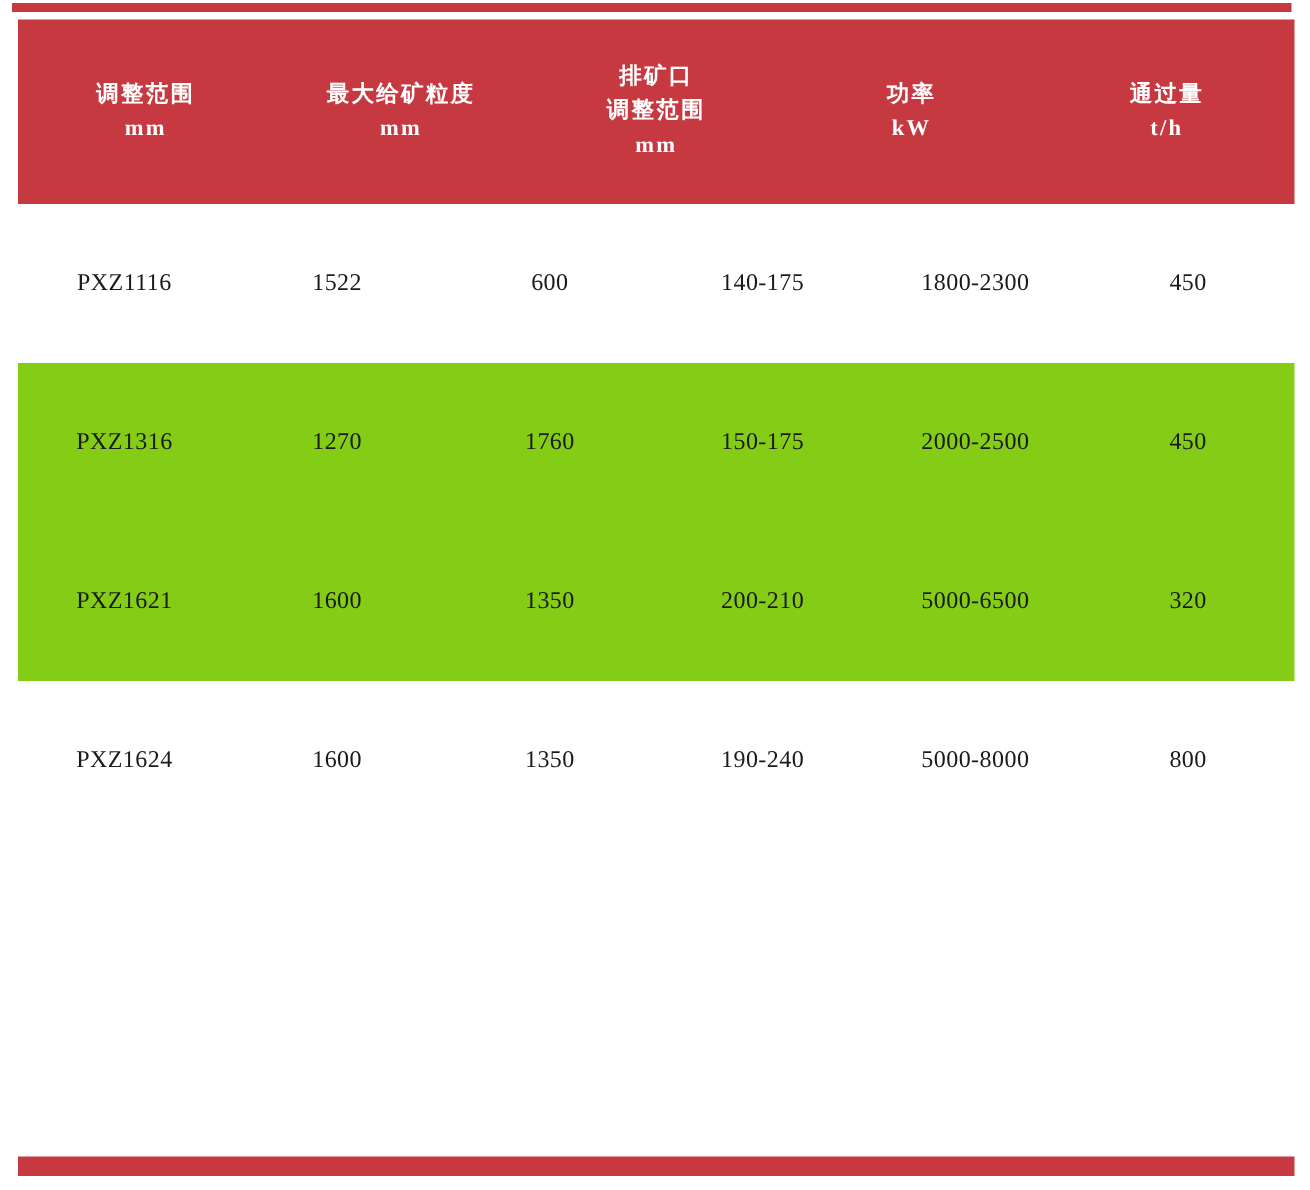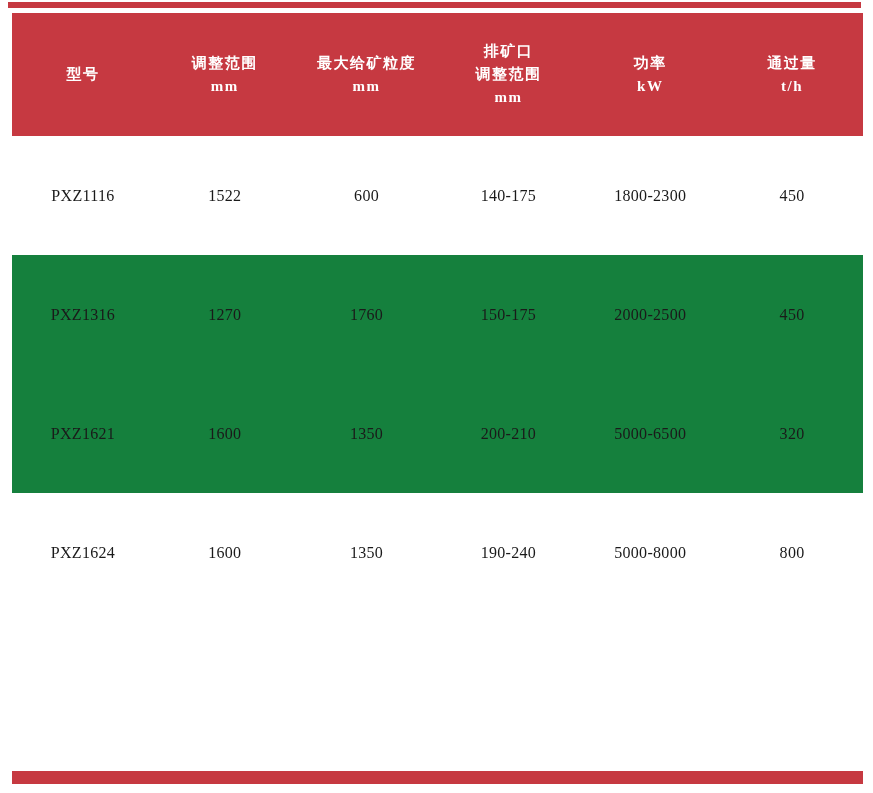--- a/index.html
+++ b/index.html
@@ -46,46 +46,43 @@
     justify-content: center;
     align-items: center;
     text-align: center;
     font-weight: bold;
     font-size: 15px;
     line-height: 23px;
     letter-spacing: 1.5px;
   }
   .tr {
     display: flex;
-    height: 119px;
+    height: 106px;
     background: #ffffff;
     align-items: center;
   }
   .tr.alt {
-    background: #15803d;
+    background: #84cc16;
   }
   .td {
     flex: 1 1 0;
     text-align: center;
     font-size: 16px;
     color: #1a1a1a;
     letter-spacing: 0.3px;
   }
 </style>
 </head>
 <body>
 
 <div class="accent-bar top"></div>
 
 <div class="spec-table">
 
   <div class="thead">
-    <div class="th">
-      <span>型号</span>
-    </div>
     <div class="th">
       <span>调整范围</span>
       <span>mm</span>
     </div>
     <div class="th">
       <span>最大给矿粒度</span>
       <span>mm</span>
     </div>
     <div class="th">
       <span>排矿口</span>

